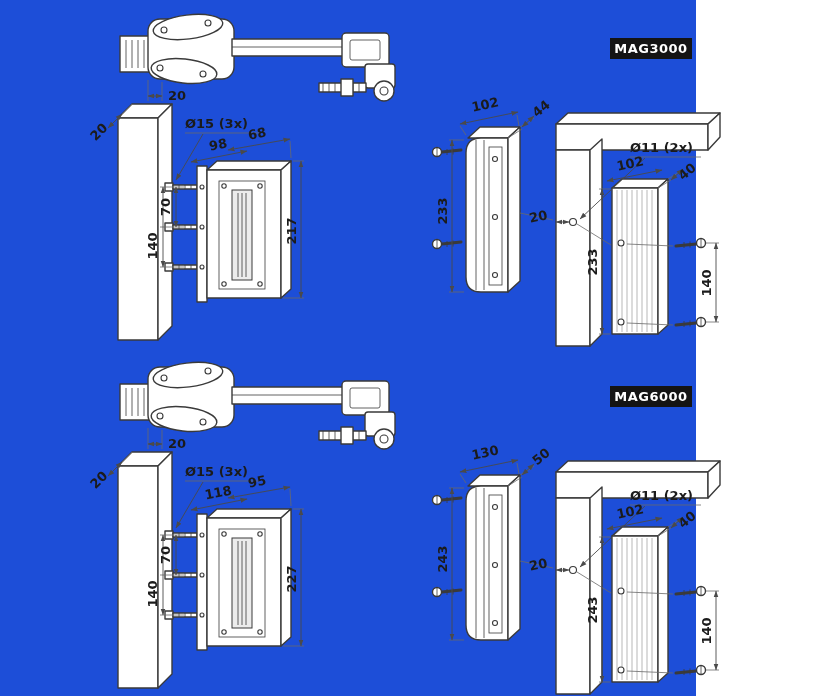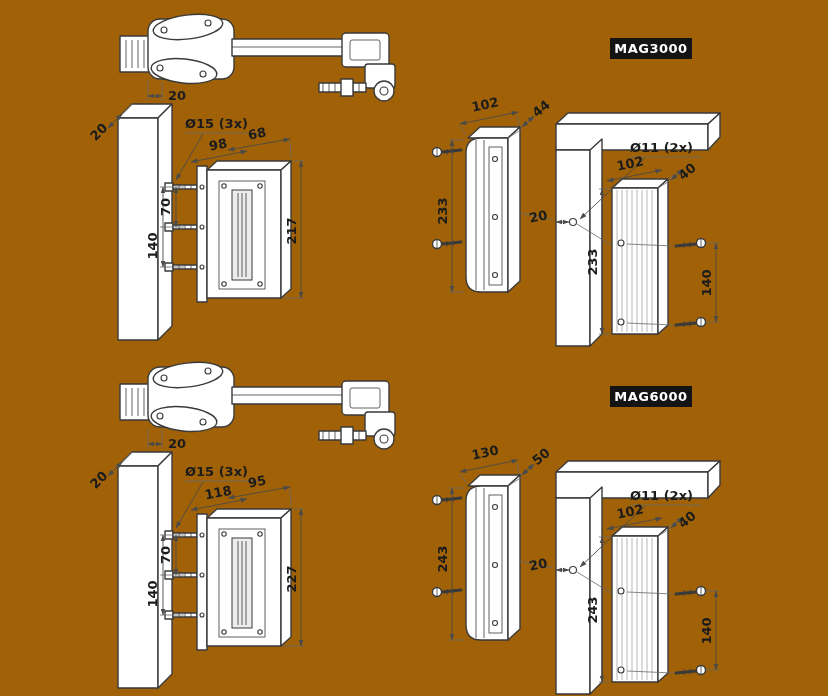--- a/index.html
+++ b/index.html
@@ -1,16 +1,16 @@
 <!DOCTYPE html>
 <html><head>
 <meta charset="utf-8">
 <style>
   html,body{margin:0;padding:0;background:#ffffff;}
-  .stage{width:828px;height:696px;position:relative;background:#a16207;}
+  .stage{width:696px;height:696px;position:relative;background:#1d4ed8;}
   svg{display:block;}
   .part{fill:#ffffff;stroke:#3a3a3a;stroke-width:1.4;stroke-linejoin:round;}
   .hole{fill:#ffffff;stroke:#3a3a3a;stroke-width:1.1;}
   .slot{fill:#ececec;stroke:#3a3a3a;stroke-width:1;}
   .thin{stroke:#3a3a3a;stroke-width:0.8;fill:none;}
   .rib{stroke:#9a9a9a;stroke-width:0.7;}
   .ext{stroke:#6a6a6a;stroke-width:0.8;fill:none;}
   .dim{stroke:#4a4a4a;stroke-width:0.9;fill:none;}
   .lead{stroke:#4a4a4a;stroke-width:0.9;fill:none;}
   .shaft{stroke:#3a3a3a;stroke-width:3;fill:none;stroke-linecap:round;}

